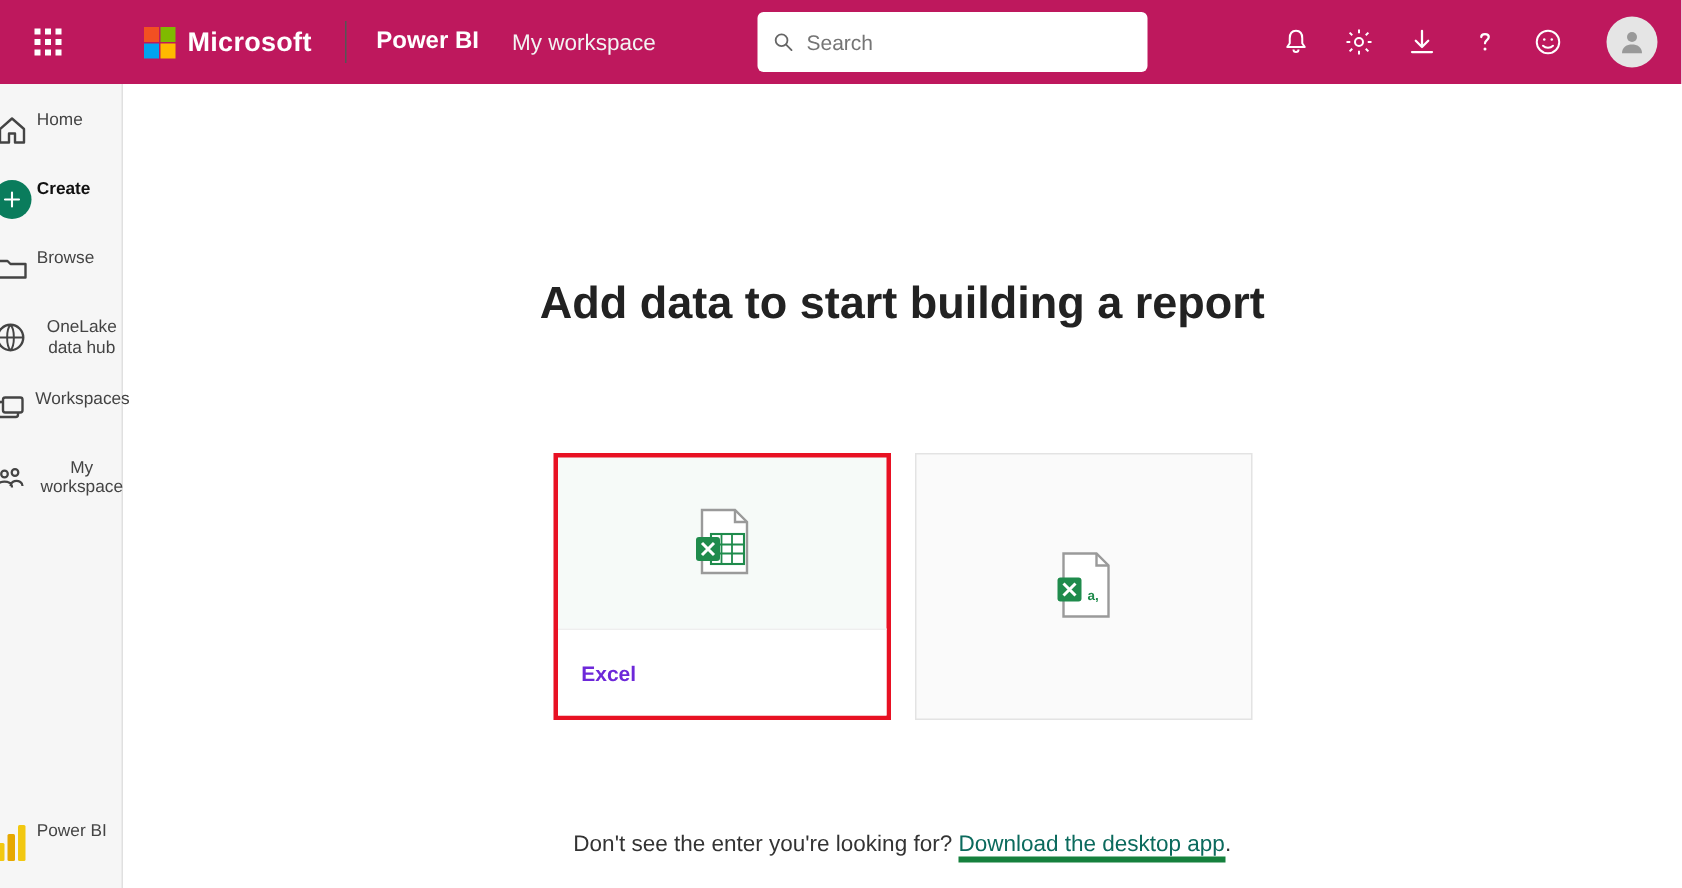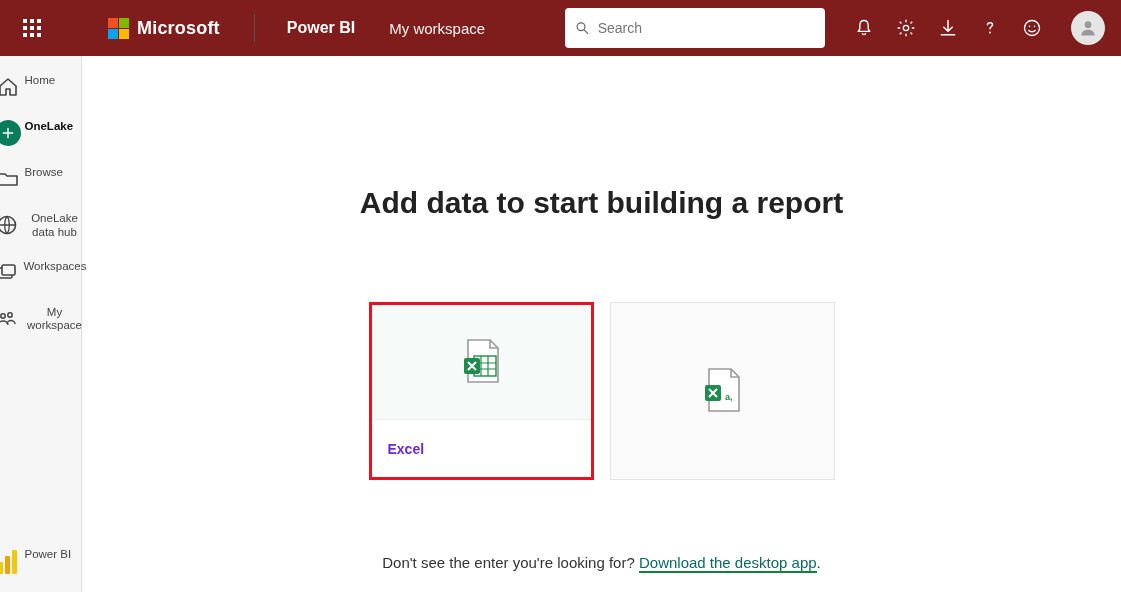--- a/index.html
+++ b/index.html
@@ -1,21 +1,21 @@
 <!DOCTYPE html>
 <html><head>
 <meta charset="utf-8">
 <style>
   * { box-sizing: border-box; margin: 0; padding: 0; font-family: "Segoe UI", -apple-system, sans-serif; }
   html, body { width: 1121px; height: 592px; overflow: hidden; background: #fff; }
 
   
   .topbar {
-    display: flex; align-items: center; height: 56px; background: #7f1d1d; color: #fff;
-    padding: 0 12px; gap: 20px;
+    display: flex; align-items: center; height: 56px; background: #be185d; color: #fff;
+    padding: 0 12px; gap: 8px;
   }
   .waffle {
     width: 40px; height: 40px; display: flex; align-items: center; justify-content: center;
     cursor: pointer;
   }
   .waffle-grid { display: grid; grid-template-columns: repeat(3, 4px); grid-template-rows: repeat(3, 4px); gap: 3px; }
   .waffle-grid span { background: #fff; width: 4px; height: 4px; }
 
   .ms-logo { display: flex; align-items: center; gap: 8px; margin-left: 36px; }
   .ms-logo-tiles { display: grid; grid-template-columns: 10px 10px; grid-template-rows: 10px 10px; gap: 1px; }
@@ -83,21 +83,21 @@
   .card {
     width: 225px; height: 178px; background: #fafafa; border: 1px solid #e3e3e3;
     display: flex; flex-direction: column; cursor: pointer;
   }
   .card.highlight { border: 3px solid #e81123; background: #f6faf8; }
   .card-icon { flex: 1; display: flex; align-items: center; justify-content: center; }
   .card-label { background: #fff; border-top: 1px solid #eee; padding: 14px 16px; font-size: 14px; font-weight: 700; color: #6d28d9; min-height: 58px; display: flex; align-items: center; }
   .card.highlight .card-label { background: #fff; }
 
   .hint { margin-top: 26px; font-size: 15px; color: #333; }
-  .hint a { color: #0b6a5d; border-bottom: 2px solid #15803d; text-decoration: none; }
+  .hint a { color: #0b6a5d; border-bottom: 4px solid #15803d; text-decoration: none; }
 
   svg { display: block; }
 </style>
 </head>
 <body>
 
 <div class="topbar">
   <div class="waffle">
     <div class="waffle-grid">
       <span></span>
@@ -189,21 +189,21 @@
     </div>
 
     <div class="nav-item active">
       <div class="nav-ico">
         <div class="nav-create-circle">
           <svg width="14" height="14" viewBox="0 0 24 24">
               <path d="M12 4v16M4 12h16" stroke="#fff" stroke-width="2.4" stroke-linecap="round"></path>
             </svg>
         </div>
       </div>
-      <span>OneLake</span>
+      <span>Create</span>
     </div>
 
     <div class="nav-item">
       <div class="nav-ico">
         <svg width="24" height="24" viewBox="0 0 24 24">
             <path d="M3 7 L9 7 L11 9 L21 9 L21 18 L3 18 Z" stroke="#444" stroke-width="1.6" fill="none" stroke-linejoin="round"></path>
           </svg>
       </div>
       <span>Browse</span>
     </div>

